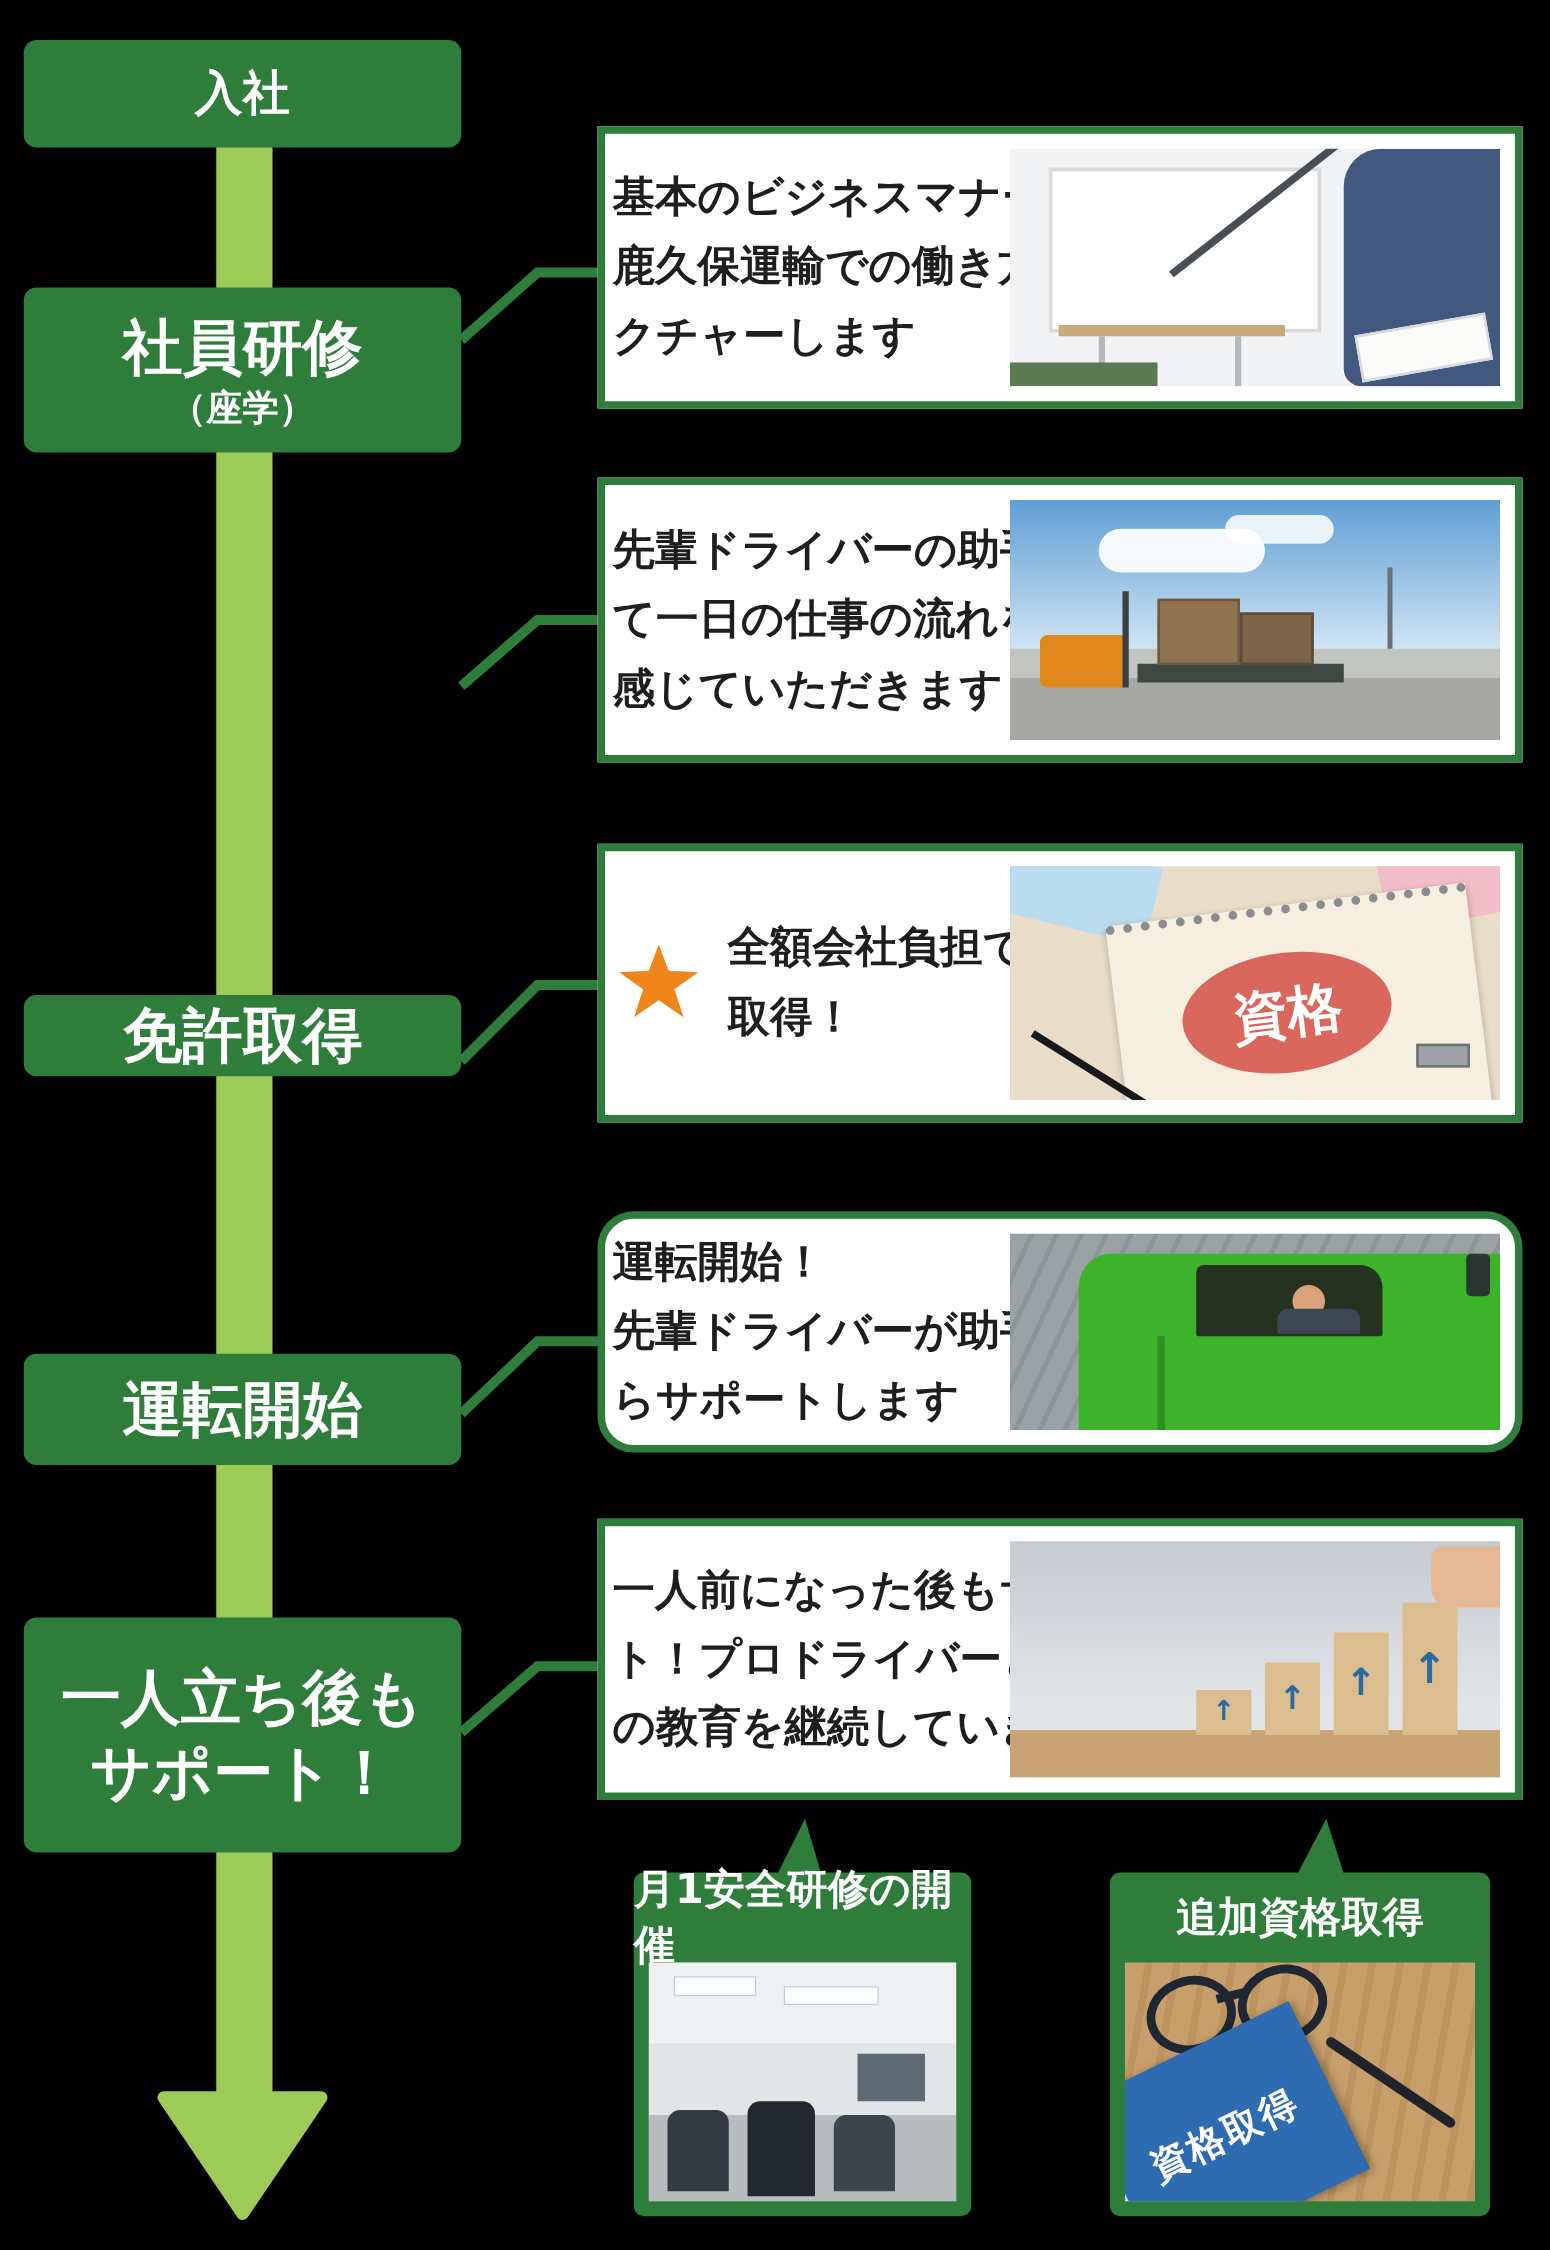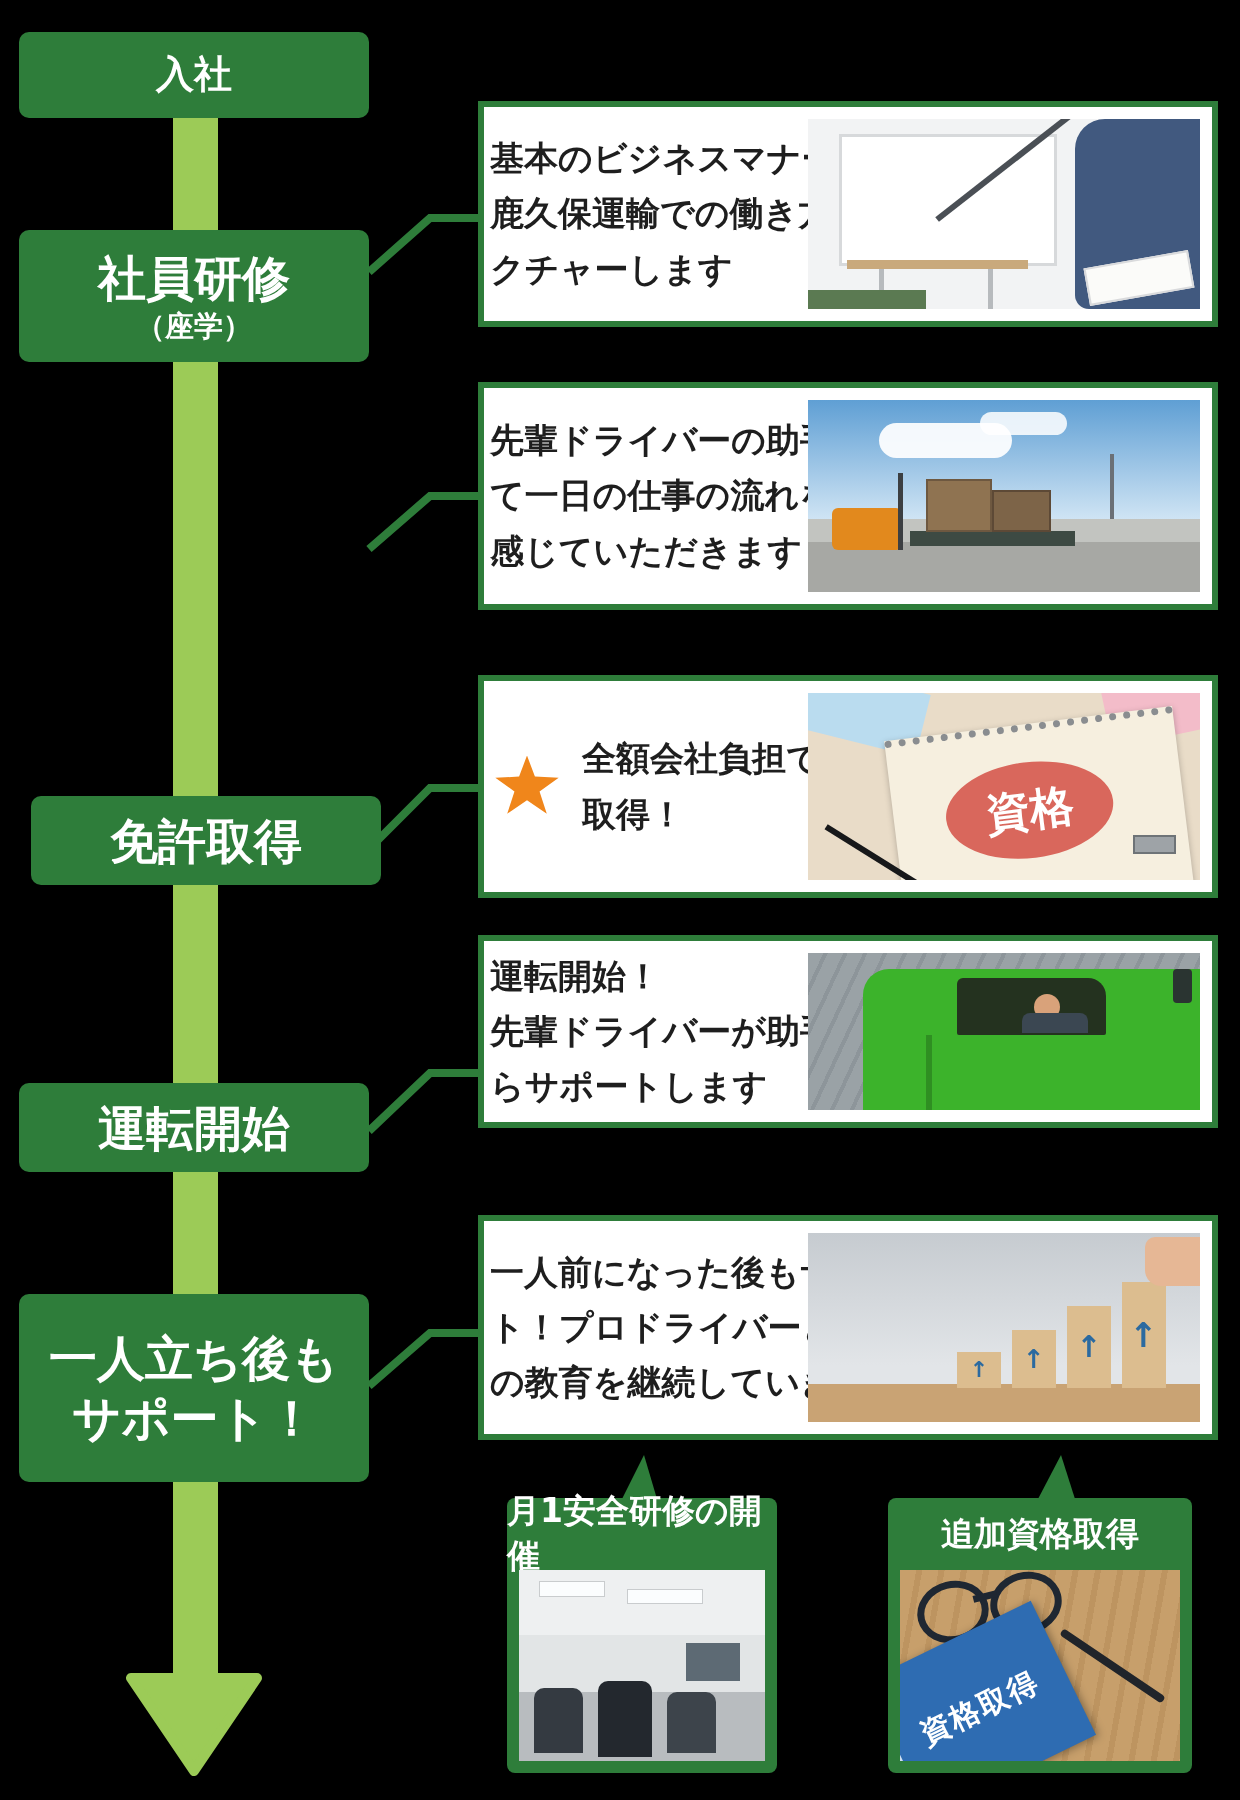--- a/index.html
+++ b/index.html
@@ -51,21 +51,21 @@
     <polygon points="1038,1499 1075,1499 1061,1455" fill="#2E7D3A"></polygon>
   </svg>
 
   <div class="step" style="top:32px;height:86px;">
     <div class="st-big">入社</div>
   </div>
   <div class="step" style="top:230px;height:132px;">
     <div class="st-main">社員研修</div>
     <div class="st-sub">（座学）</div>
   </div>
-  <div class="step" style="top:796px;height:89px;margin-left:12px;">
+  <div class="step" style="top:796px;height:65px;">
     <div class="st-main">免許取得</div>
   </div>
   <div class="step" style="top:1083px;height:89px;">
     <div class="st-main">運転開始</div>
   </div>
   <div class="step" style="top:1294px;height:188px;">
     <div class="st-main">一人立ち後も</div>
     <div class="st-main">サポート！</div>
   </div>
 
@@ -108,21 +108,21 @@
       <div class="shp" style="right:4%;top:16%;width:74%;height:92%;background:#f6efdf;transform:rotate(-7deg);border-top:7px dotted #8a8d90;box-shadow:0 2px 6px rgba(0,0,0,.25);">
         <div class="shp" style="left:18%;top:18%;width:58%;height:56%;background:#d9675c;border-radius:50%;display:flex;align-items:center;justify-content:center;color:#fff;font-weight:800;font-size:44px;">
           <span>資格</span>
         </div>
       </div>
       <div class="shp" style="left:2%;bottom:8%;width:34%;height:6px;background:#17181a;transform:rotate(32deg);"></div>
       <div class="shp" style="right:6%;bottom:14%;width:10%;height:8%;background:#9ea3a7;border:2px solid #6e7377;"></div>
     </div>
   </div>
 
-  <div class="detail" style="top:935px;height:193px;">
+  <div class="detail" style="top:969px;height:193px;border-radius:29px;">
     <div class="d-text">
       <span style="display:block;">運転開始！</span>
       <span style="display:block;">先輩ドライバーが助手席からサポートします</span>
     </div>
     <div class="d-photo" style="background:repeating-linear-gradient(115deg,#9aa2a6 0 14px,#8d959a 14px 18px);">
       <div class="shp" style="left:14%;top:10%;width:90%;height:94%;background:#3cb32b;border-radius:26px 0 0 0;"></div>
       <div class="shp" style="left:38%;top:16%;width:38%;height:36%;background:#24321f;border-radius:6px 18px 2px 2px;">
         <div class="shp" style="left:52%;top:28%;width:26px;height:26px;background:#d9a27a;border-radius:50%;"></div>
         <div class="shp" style="left:44%;top:62%;width:44%;height:36%;background:#3b4752;border-radius:8px 8px 0 0;"></div>
       </div>

